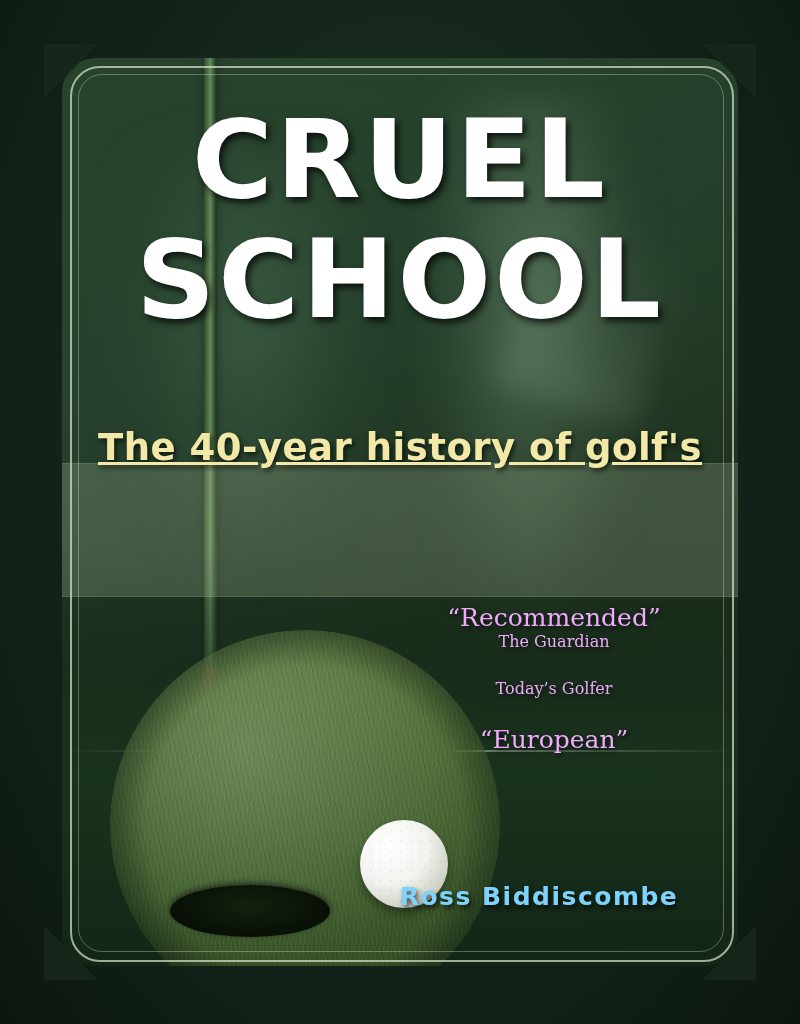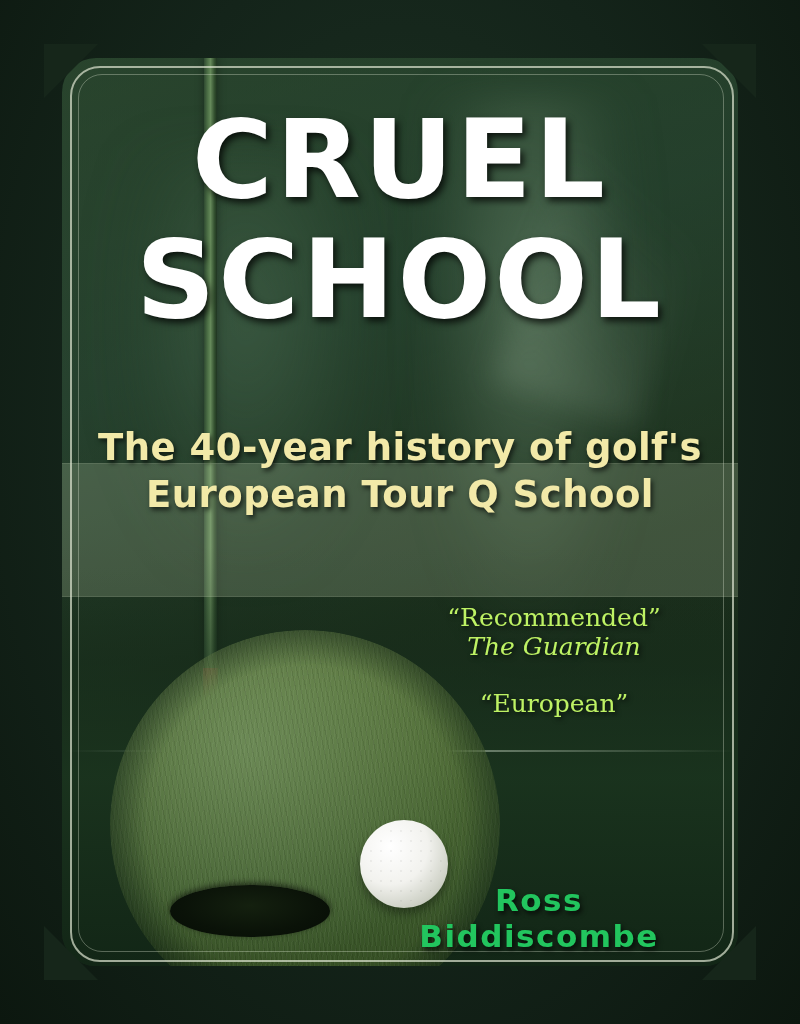--- a/index.html
+++ b/index.html
@@ -247,58 +247,58 @@
     top: 424px;
     text-align: center;
     color: #f2e9a8;
     font-family: "DejaVu Sans", sans-serif;
     font-weight: bold;
     font-size: 37px;
     line-height: 1.28;
     letter-spacing: 0.5px;
     text-shadow: 2px 3px 5px rgba(0,0,0,0.65);
     padding: 0 48px;
+    text-decoration: underline;
   }
 
   
   .quotes {
     position: absolute;
     right: 96px;
     top: 604px;
     width: 300px;
     text-align: center;
-    color: #bef264;
+    color: #f0abfc;
   }
   .quote {
     margin-bottom: 28px;
   }
   .quote-text {
     font-family: "DejaVu Serif", serif;
     font-size: 25px;
     line-height: 1.12;
     text-shadow: 2px 2px 5px rgba(0,0,0,0.7);
   }
   .quote-source {
     font-family: "DejaVu Serif", serif;
-    font-style: italic;
-    font-size: 25px;
+    font-size: 16px;
     line-height: 1.2;
     text-shadow: 2px 2px 5px rgba(0,0,0,0.7);
   }
 
   .author {
     position: absolute;
     right: 96px;
     top: 882px;
     width: 330px;
     text-align: center;
-    color: #22c55e;
+    color: #7dd3fc;
     font-family: "DejaVu Sans", sans-serif;
     font-weight: bold;
-    font-size: 31px;
+    font-size: 25px;
     letter-spacing: 1.5px;
     text-shadow: 2px 3px 5px rgba(0,0,0,0.7);
   }
 </style>
 </head>
 <body>
 
 <div class="cover">
   <div class="cover-bg"></div>
 
@@ -331,29 +331,29 @@
   <div class="border-frame"></div>
   <div class="border-frame-inner"></div>
 
   <div class="title-block">
     <div class="title-line one">CRUEL</div>
     <div class="title-line two">SCHOOL</div>
   </div>
 
   <div class="subtitle">
     <div>The 40-year history of golf's</div>
-    <div>European Tour Q School</div>
   </div>
 
   <div class="quotes">
     <div class="quote">
       <div class="quote-text">“Recommended”</div>
       <div class="quote-source">The Guardian</div>
     </div>
     <div class="quote">
+      <div class="quote-source">Today’s Golfer</div>
     </div>
     <div class="quote">
       <div class="quote-text">“European”</div>
     </div>
   </div>
 
   <div class="author">Ross Biddiscombe</div>
 </div>
 
 </body></html>

